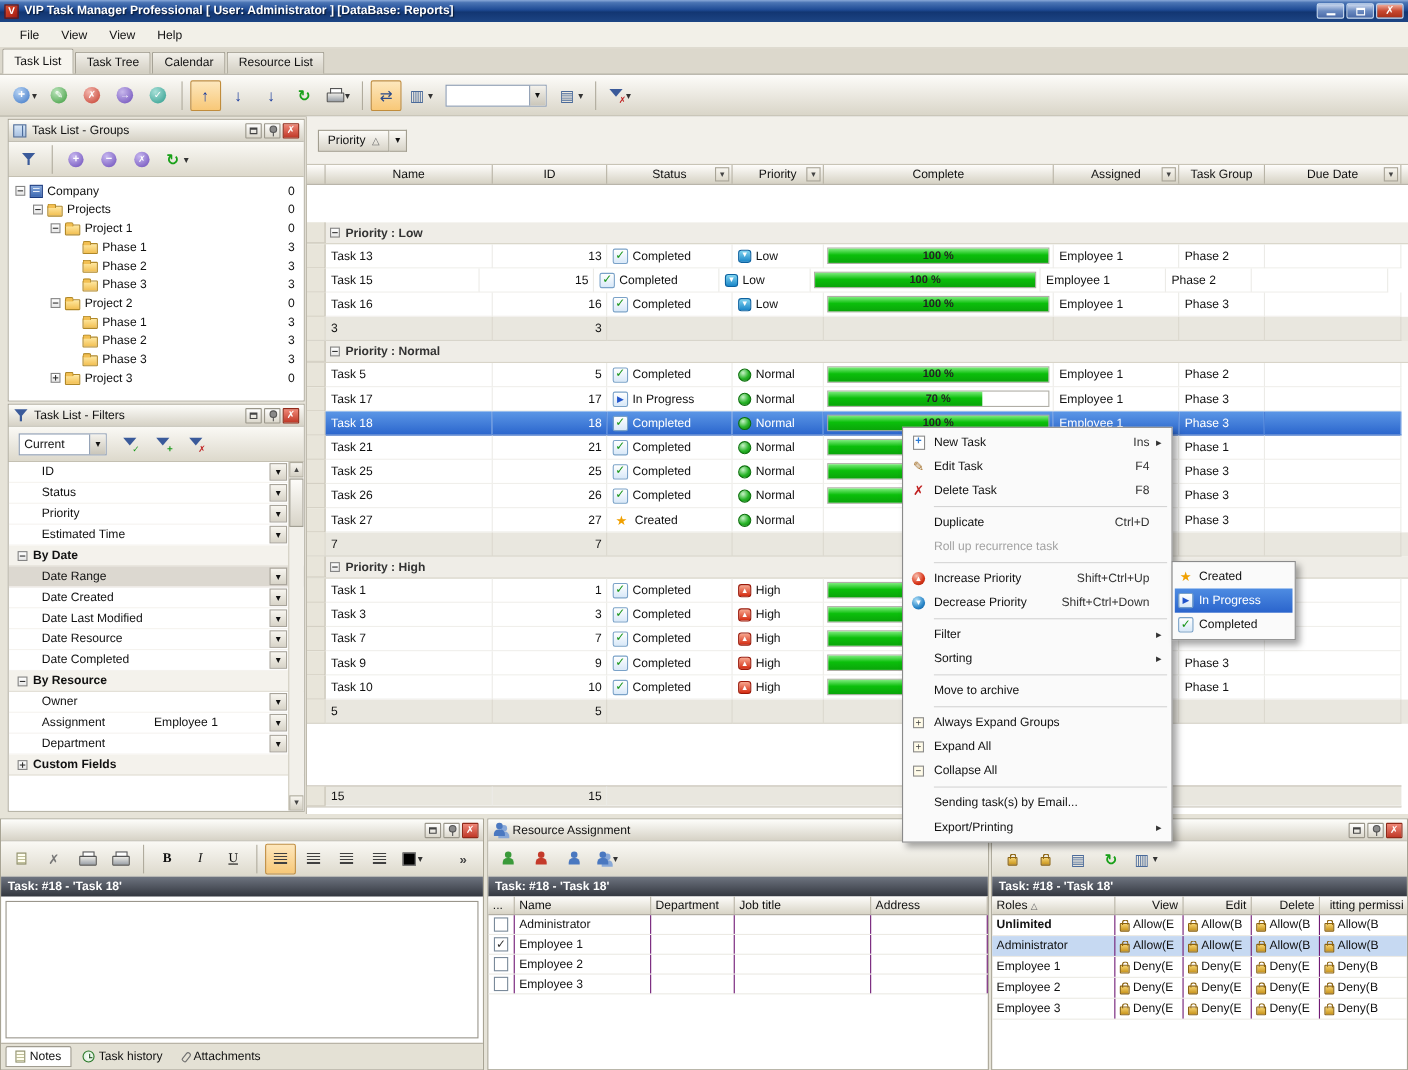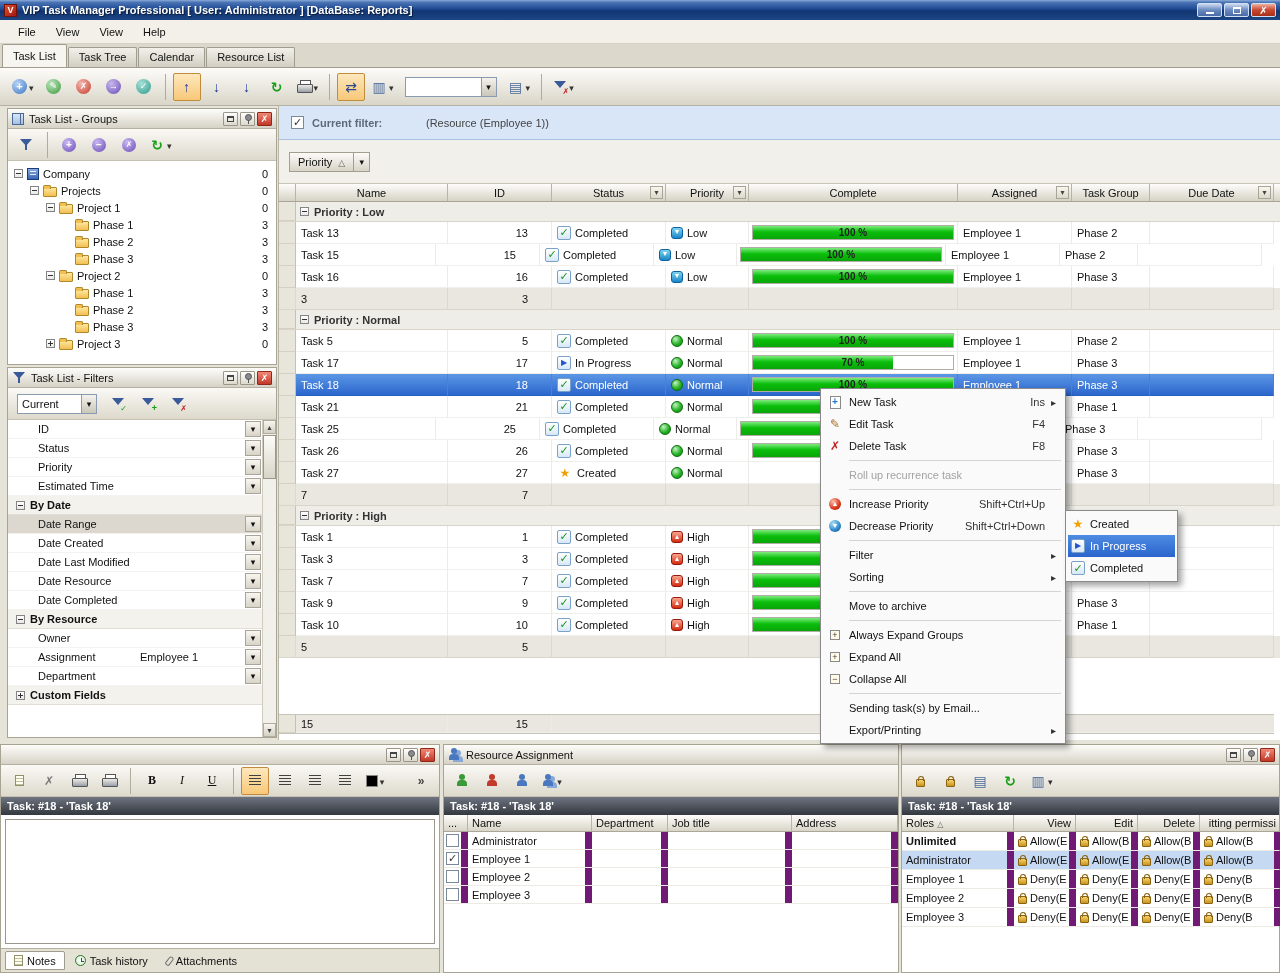--- a/index.html
+++ b/index.html
@@ -92,21 +92,21 @@
   .gb-drop::before{content:"▾";font-size:9px;}
   .gridhead{height:18px;display:flex;background:linear-gradient(#fefdfb,#d6d2c4);border-bottom:1px solid #a8a496;}
   .gh{flex:none;border-right:1px solid #b8b4a6;display:flex;align-items:center;justify-content:center;position:relative;}
   .gh.fill{flex:1;border-right:none;}
   .ghf{position:absolute;right:2px;top:2px;width:13px;height:13px;border:1px solid #a8a496;background:linear-gradient(#f8f6f0,#dcd8ca);display:flex;align-items:center;justify-content:center;}
   .ghf::before{content:"▾";font-size:8px;color:#444;}
   .gridbody{position:absolute;left:0;top:96px;right:0;bottom:26px;overflow:hidden;}
   .grow{display:flex;height:22px;}
   .gc{flex:none;border-right:1px solid #ecebe7;border-bottom:1px solid #f0efeb;display:flex;align-items:center;overflow:hidden;white-space:nowrap;}
   .gc.cl{padding-left:5px;}
-  .gc.cr{justify-content:flex-end;padding-right:23px;}
+  .gc.cr{justify-content:flex-end;padding-right:4px;}
   .gc.gut{background:#e8e5da;border-right:1px solid #c4c0b2;border-bottom:1px solid #d4d0c4;}
   .ic-cell{gap:4px;}
   .ghrow{height:20px;background:#efede7;border-bottom:1px solid #d8d4c8;}
   .ghc{display:flex;align-items:center;gap:5px;padding-left:4px;font-weight:bold;color:#333;}
   .frow{background:#e9e7df;}
   .frow .gc{border-right:1px solid #dcd9cf;border-bottom:1px solid #d8d5cb;}
   .trow.sel .gc:not(.gut){background:linear-gradient(#5c97e6,#2b66cd);color:#fff;border-right-color:#4a80d8;border-bottom-color:#2a60c0;}
   .bar-track{position:relative;width:100%;height:15px;margin:0 3px;border:1px solid #b0aea6;background:#fff;}
   .bar-fill{height:100%;background:linear-gradient(#7dec7d,#0bbf0b 45%,#0aa50a);}
   .bar-label{position:absolute;left:0;top:0;right:0;bottom:0;display:flex;align-items:center;justify-content:center;font-size:10px;font-weight:bold;color:#222;}
@@ -139,21 +139,21 @@
   .btab{height:19px;display:inline-flex;align-items:center;gap:4px;padding:0 8px;border:1px solid transparent;}
   .btab.act{background:#fff;border-color:#a09c90;border-radius:2px 2px 0 0;}
   .rtable-head{height:17px;flex:none;display:flex;background:linear-gradient(#fefdfb,#d8d4c6);border-bottom:1px solid #aaa69a;}
   .rh,.ph{flex:none;border-right:1px solid #b8b4a6;display:flex;align-items:center;padding:0 4px;overflow:hidden;white-space:nowrap;}
   .ph.right{justify-content:flex-end;}
   .rh.fill,.ph.fill{flex:1;border-right:none;}
   .rrow{height:18px;display:flex;border-bottom:1px solid #eceae4;}
   .prow{height:19px;display:flex;border-bottom:1px solid #eceae4;}
   .prow.sel{background:#c6d9f2;}
   .prow.boldrow .pc.role{font-weight:bold;}
-  .rc,.pc{flex:none;border-right:7px solid #701a75;display:flex;align-items:center;gap:3px;padding-left:4px;overflow:hidden;white-space:nowrap;}
+  .rc,.pc{flex:none;border-right:1px solid #701a75;display:flex;align-items:center;gap:3px;padding-left:4px;overflow:hidden;white-space:nowrap;}
   .rc.chk{justify-content:center;padding-left:0;}
   .sorticon::before{content:"△";font-size:8px;color:#666;margin-left:3px;}
 
   
   .ic{display:inline-flex;align-items:center;justify-content:center;width:16px;height:16px;font-size:12px;line-height:1;flex:none;}
   .task-new-icon,.task-edit-icon,.task-delete-icon,.assign-icon,.complete-icon{width:15px;height:15px;border-radius:50%;color:#fff;font-weight:bold;}
   .task-new-icon{background:radial-gradient(circle at 35% 30%,#b8d4f4,#3a74c4);} .task-new-icon::before{content:"+";font-size:11px;}
   .task-edit-icon{background:radial-gradient(circle at 35% 30%,#bce4bc,#3a9a3a);} .task-edit-icon::before{content:"✎";font-size:9px;}
   .task-delete-icon{background:radial-gradient(circle at 35% 30%,#f4b8b0,#c43a2a);} .task-delete-icon::before{content:"✗";font-size:9px;}
   .assign-icon{background:radial-gradient(circle at 35% 30%,#c8b8ec,#6a4ab8);} .assign-icon::before{content:"→";font-size:9px;}
@@ -509,25 +509,20 @@
         </div>
         <div class="fscroll">
         <span class="fs-up"></span>
         <span class="fs-thumb"></span>
         <span class="fs-down"></span>
       </div>
     </div>
   </div>
 
   <div class="main">
-    <div class="filterbar">
-      <span class="cb checked"></span>
-      <span class="cf-label">Current filter:</span>
-      <span class="cf-value">(Resource  (Employee 1))</span>
-    </div>
     <div class="groupbar">
       <span class="gb-btn">
         <span>Priority</span>
         <span class="gb-sort"></span>
       </span>
       <span class="gb-drop"></span>
     </div>
     <div class="gridhead">
         <div class="gh" style="width: 17px;">
           <span class="ghl"></span>
@@ -737,21 +732,21 @@
               <div class="bar-fill" style="width: 100%;"></div>
               <span class="bar-label">100 %</span>
             </div>
           </div>
           <div class="gc cl" style="width: 114px;"></div>
           <div class="gc cl" style="width: 78px;">Phase 1</div>
           <div class="gc cl" style="width: 124px;"></div>
         </div>
         <div class="grow trow">
           <div class="gc gut" style="width: 17px;"></div>
-          <div class="gc cl" style="width: 140px;">Task 25</div>
+          <div class="gc cl" style="width: 152px;">Task 25</div>
           <div class="gc cr" style="width: 104px;">25</div>
           <div class="gc cl ic-cell" style="width: 114px;">
             <span class="ic status-completed-icon"></span>
             <span>Completed</span>
           </div>
           <div class="gc cl ic-cell" style="width: 83px;">
             <span class="ic priority-normal-icon"></span>
             <span>Normal</span>
           </div>
           <div class="gc " style="width: 209px;">
@@ -1261,20 +1256,26 @@
       </div>
       <div class="mitem2">
         <span class="micon">
           <span class="ic delete-task-icon"></span>
         </span>
         <span class="mlabel">Delete Task</span>
         <span class="mshort">F8</span>
         <span class="marrow"></span>
       </div>
       <div class="msep"></div>
+      <div class="mitem2">
+        <span class="micon"></span>
+        <span class="mlabel">Duplicate</span>
+        <span class="mshort">Ctrl+D</span>
+        <span class="marrow"></span>
+      </div>
       <div class="mitem2 mdis">
         <span class="micon"></span>
         <span class="mlabel">Roll up recurrence task</span>
         <span class="mshort"></span>
         <span class="marrow"></span>
       </div>
       <div class="msep"></div>
       <div class="mitem2">
         <span class="micon">
           <span class="ic priority-up-icon"></span>

